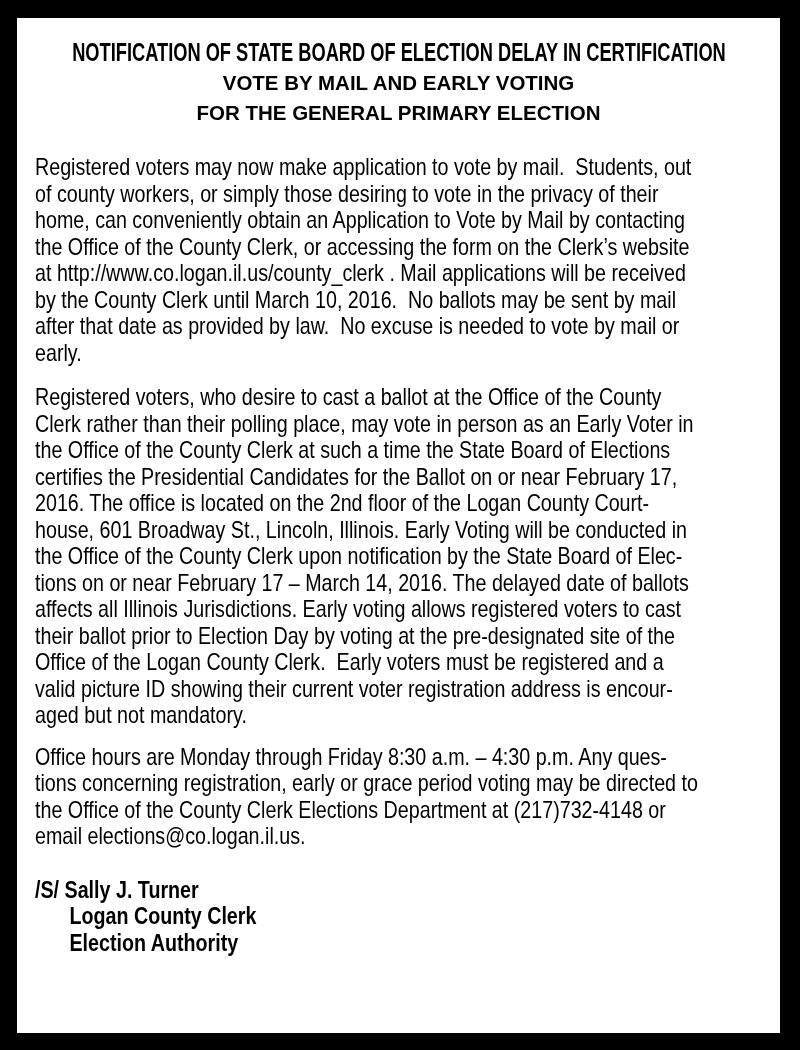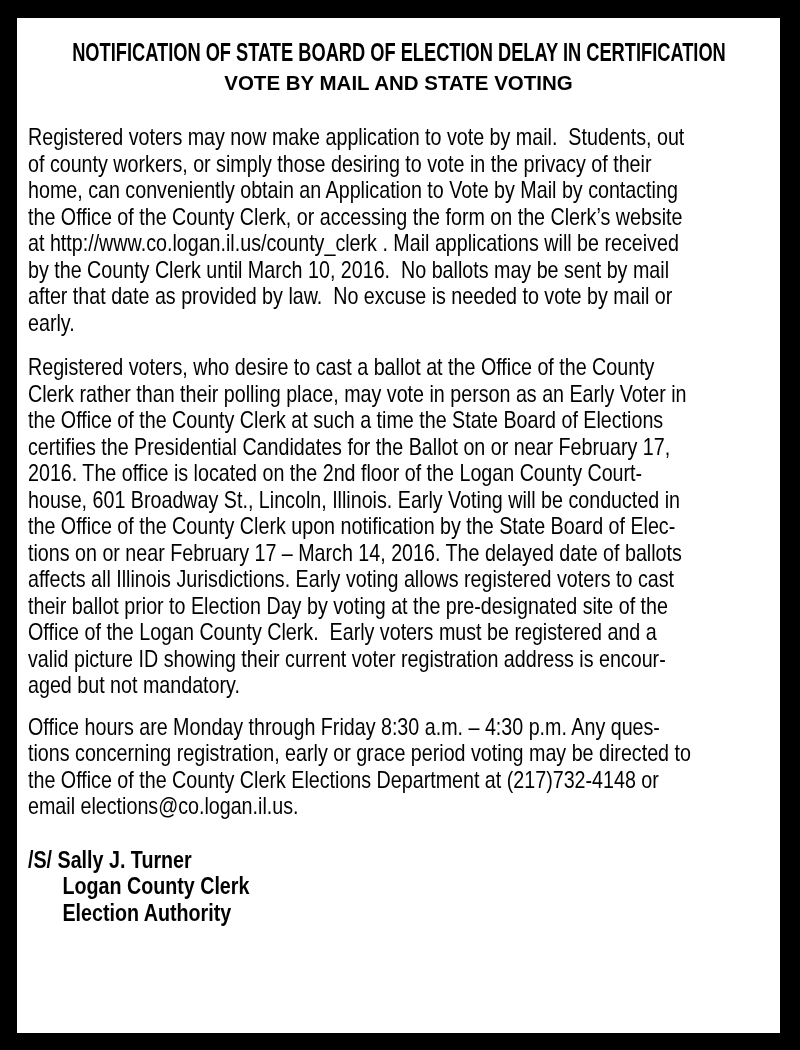--- a/index.html
+++ b/index.html
@@ -53,21 +53,21 @@
     position: absolute;
     left: 50%;
     top: 0;
     font-weight: bold;
     font-size: 25px;
     line-height: 28px;
     white-space: nowrap;
     transform: translateX(-50%) scaleX(0.73);
   }
   .content {
-    padding: 0 8px 0 11px;
+    padding: 0 8px 0 18px;
   }
   .para {
     font-size: 24px;
     line-height: 26.5px;
     white-space: pre;
     transform: scaleX(0.82);
     transform-origin: left top;
   }
   .p1 { margin: 26px 0 0 0; }
   .p2 { margin: 18px 0 0 0; }
@@ -86,21 +86,22 @@
   }
 </style>
 </head>
 <body>
 
 <div class="page">
   <header>
     <div class="sub-cert">
       <span class="squeeze">NOTIFICATION OF STATE BOARD OF ELECTION DELAY IN CERTIFICATION</span>
     </div>
-    <div class="sub">VOTE BY MAIL AND STATE VOTING</div>
+    <div class="sub">VOTE BY MAIL AND EARLY VOTING</div>
+    <div class="sub">FOR THE GENERAL PRIMARY ELECTION</div>
   </header>
 
   <main class="content">
     <p class="para p1">Registered voters may now make application to vote by mail.  Students, out
 of county workers, or simply those desiring to vote in the privacy of their
 home, can conveniently obtain an Application to Vote by Mail by contacting
 the Office of the County Clerk, or accessing the form on the Clerk’s website
 at http://www.co.logan.il.us/county_clerk . Mail applications will be received
 by the County Clerk until March 10, 2016.  No ballots may be sent by mail
 after that date as provided by law.  No excuse is needed to vote by mail or

